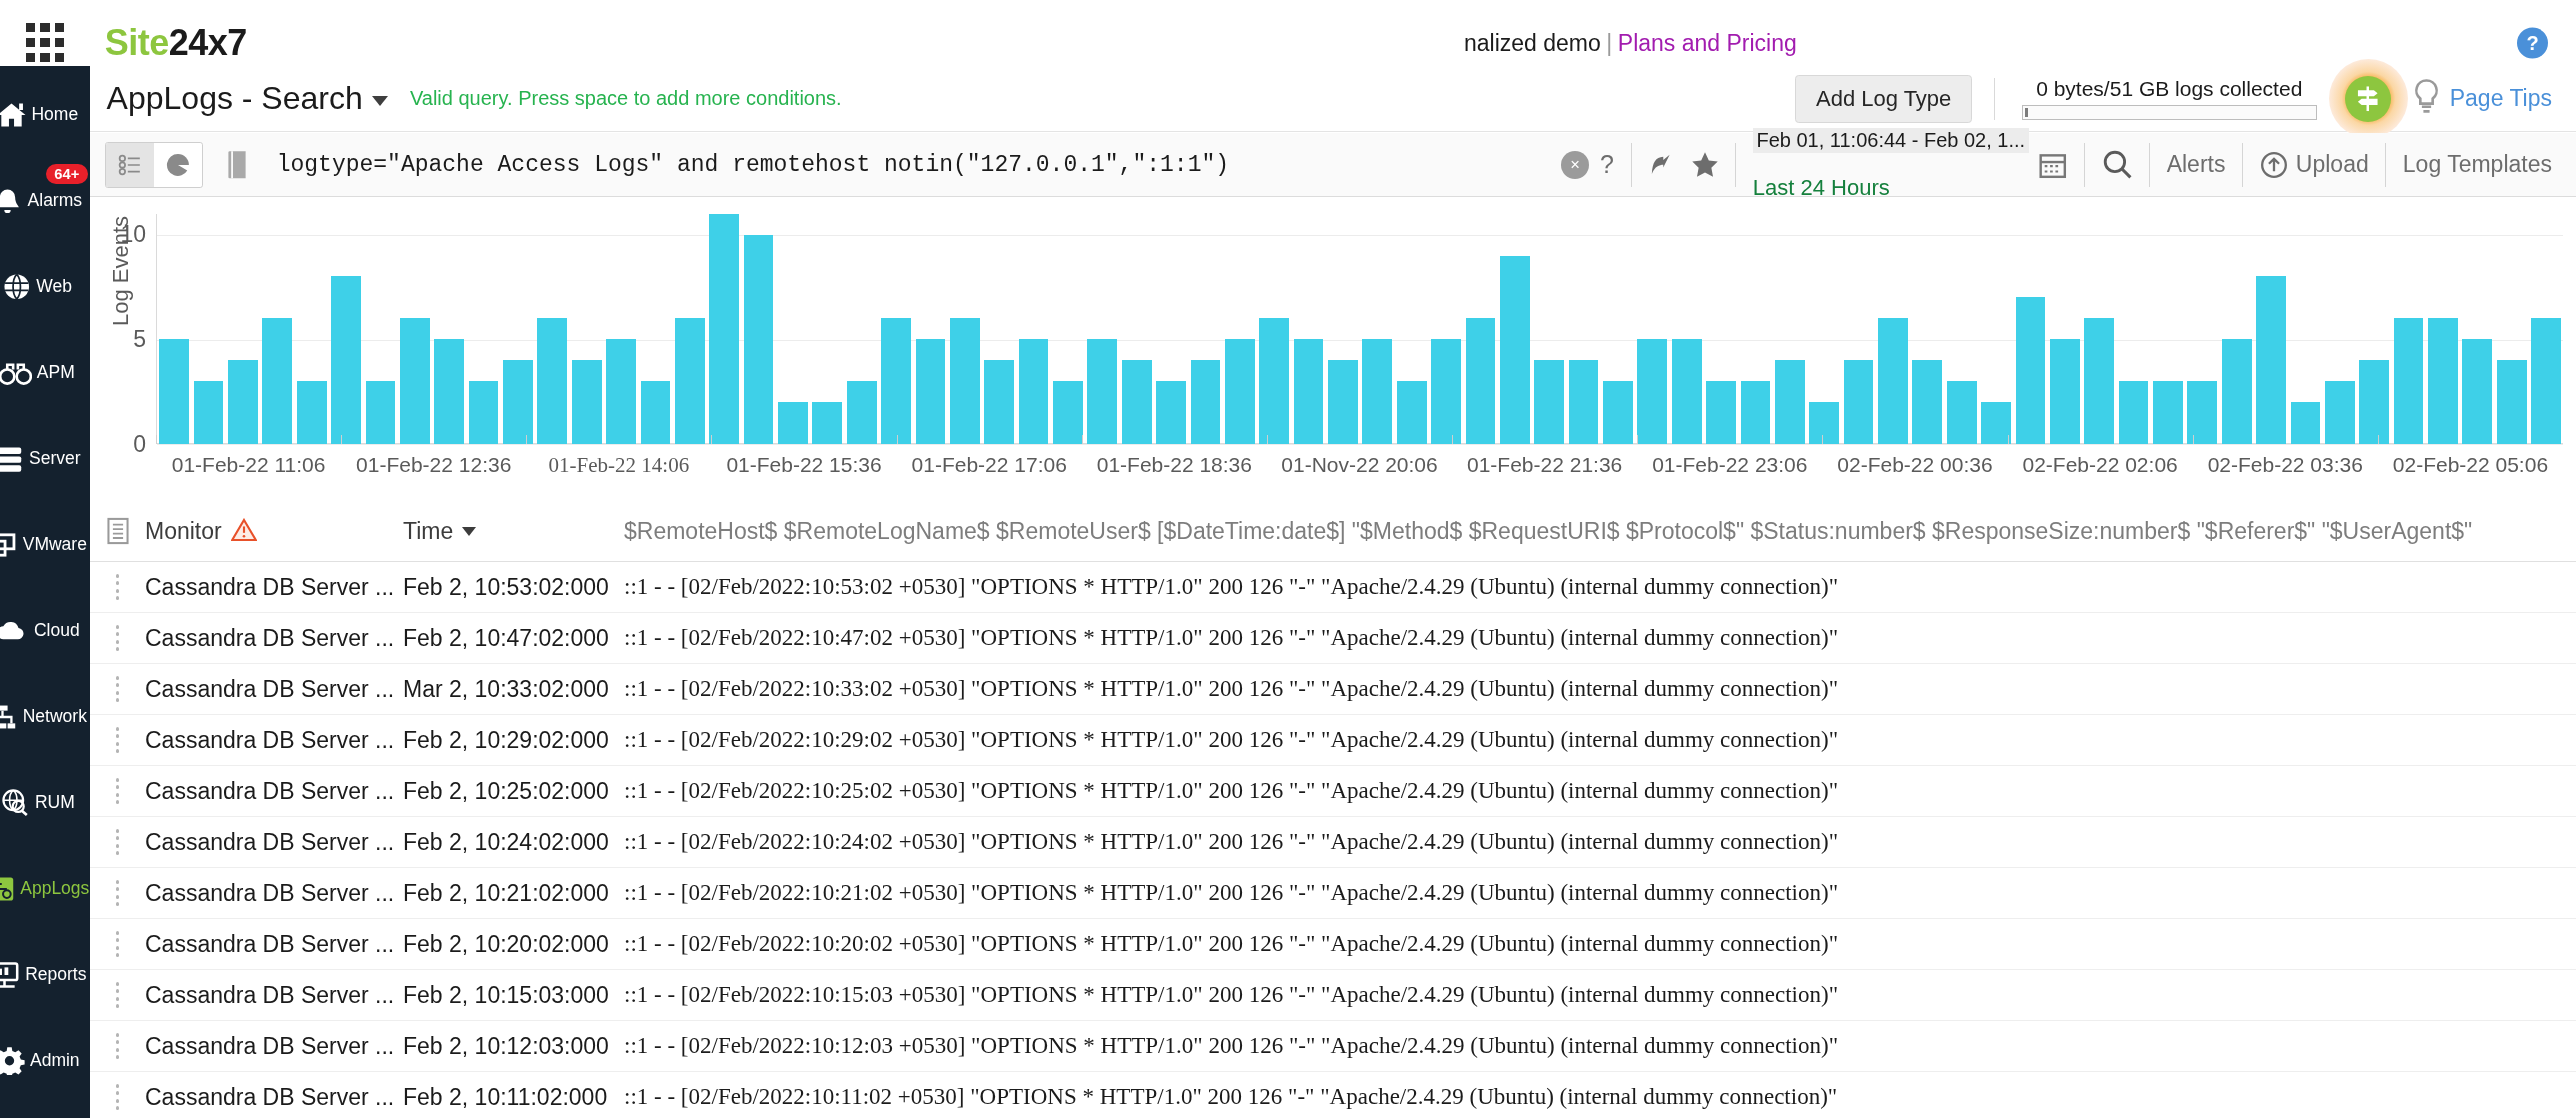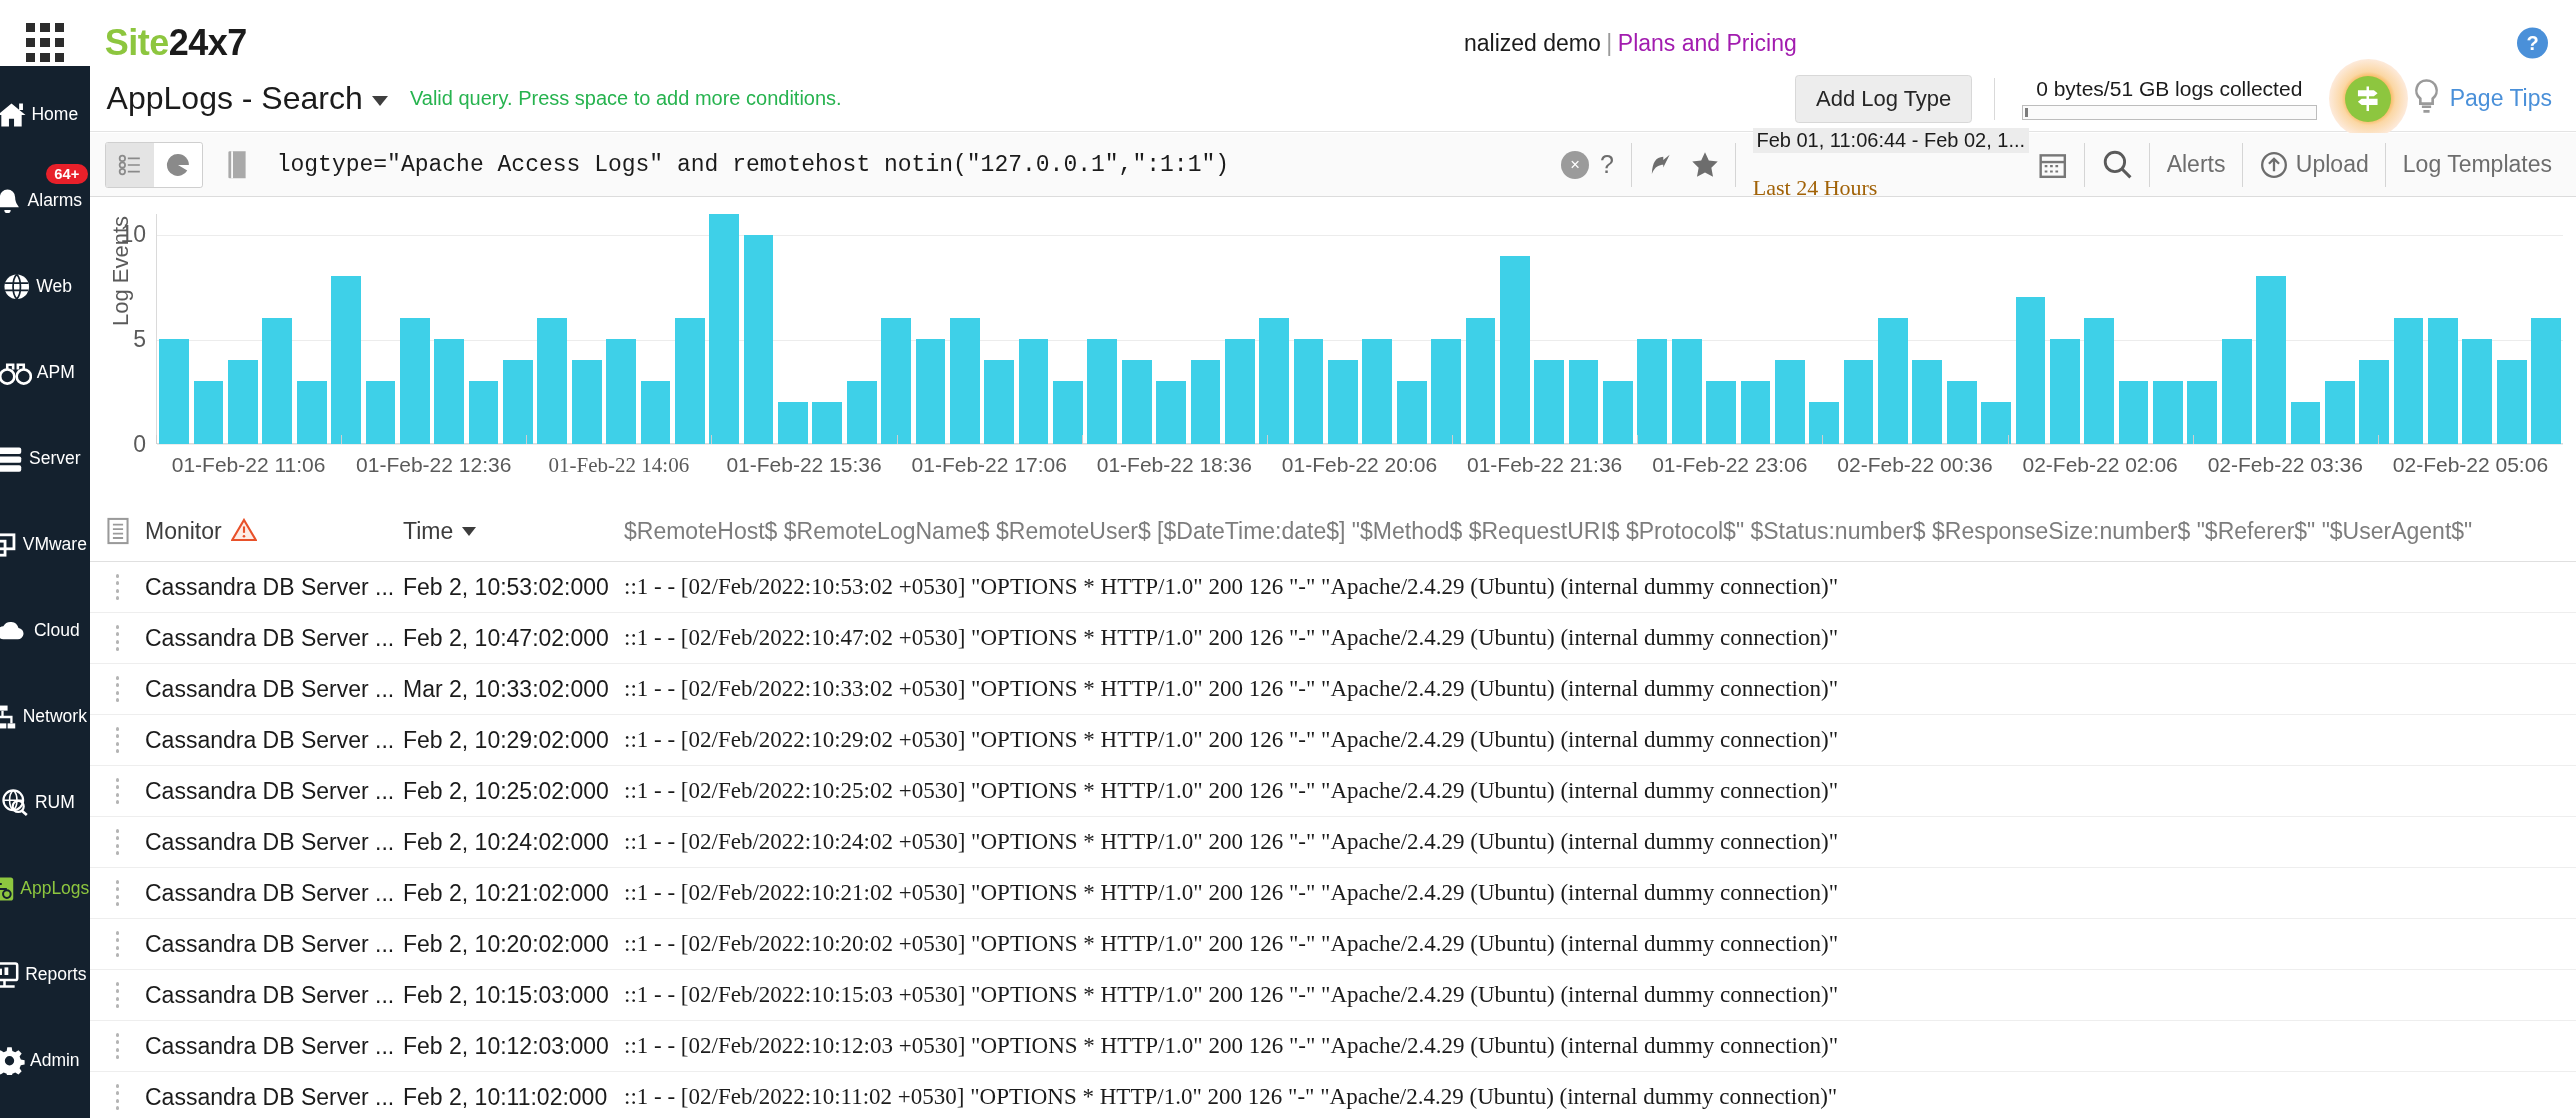--- a/index.html
+++ b/index.html
@@ -126,21 +126,21 @@
     width: 28px; height: 28px; border-radius: 50%; background: #9b9b9b; color: #fff;
     font-size: 16.6px; display: flex; align-items: center; justify-content: center; cursor: pointer;
   }
   .qmark { font-size: 25px; color: #6d6d6d; margin-left: 11px; cursor: pointer; }
   .qb-sep { width: 0.9px; height: 44px; background: #d5d5d5; margin: 0 16.6px; }
   .daterange {
     display: flex; flex-direction: column; justify-content: center; cursor: pointer;
     padding-right: 9.2px;
   }
   .daterange .r1 { font-size: 20px; color: #1b1b1b; background: #ececec; padding: 0.9px 3.7px; white-space: nowrap; }
-  .daterange .r2 { font-size: 22px; color: #a16207; margin-top: 22px; white-space: nowrap; font-family: Liberation Serif, serif; }
+  .daterange .r2 { font-size: 22px; color: #15803d; margin-top: 22px; white-space: nowrap; }
   .tool-link { font-size: 23px; color: #6d6d6d; cursor: pointer; display: flex; align-items: center; gap: 8.3px; white-space: nowrap; }
 
   
   .chart-area {
     position: absolute; top: 197px; left: 90px; width: 2486px; height: 304px; background: #fff;
   }
   .y-label {
     position: absolute; left: 18.4px; top: 129px; transform: rotate(-90deg); transform-origin: left top;
     font-size: 22px; color: #5a5a5a; white-space: nowrap;
   }
@@ -547,21 +547,21 @@
       <div class="xtick" style="left: 11.5385%;">01-Feb-22 12:36</div>
       <div class="xmark" style="left: 7.69231%;"></div>
       <div class="xtick" style="left: 19.2308%; font-family: Liberation Serif, serif;">01-Feb-22 14:06</div>
       <div class="xmark" style="left: 15.3846%;"></div>
       <div class="xtick" style="left: 26.9231%;">01-Feb-22 15:36</div>
       <div class="xmark" style="left: 23.0769%;"></div>
       <div class="xtick" style="left: 34.6154%;">01-Feb-22 17:06</div>
       <div class="xmark" style="left: 30.7692%;"></div>
       <div class="xtick" style="left: 42.3077%;">01-Feb-22 18:36</div>
       <div class="xmark" style="left: 38.4615%;"></div>
-      <div class="xtick" style="left: 50%;">01-Feb-22 20:06</div>
+      <div class="xtick" style="left: 50%;">01-Nov-22 20:06</div>
       <div class="xmark" style="left: 46.1538%;"></div>
       <div class="xtick" style="left: 57.6923%;">01-Feb-22 21:36</div>
       <div class="xmark" style="left: 53.8462%;"></div>
       <div class="xtick" style="left: 65.3846%;">01-Feb-22 23:06</div>
       <div class="xmark" style="left: 61.5385%;"></div>
       <div class="xtick" style="left: 73.0769%;">02-Feb-22 00:36</div>
       <div class="xmark" style="left: 69.2308%;"></div>
       <div class="xtick" style="left: 80.7692%;">02-Feb-22 02:06</div>
       <div class="xmark" style="left: 76.9231%;"></div>
       <div class="xtick" style="left: 88.4615%;">02-Feb-22 03:36</div>

